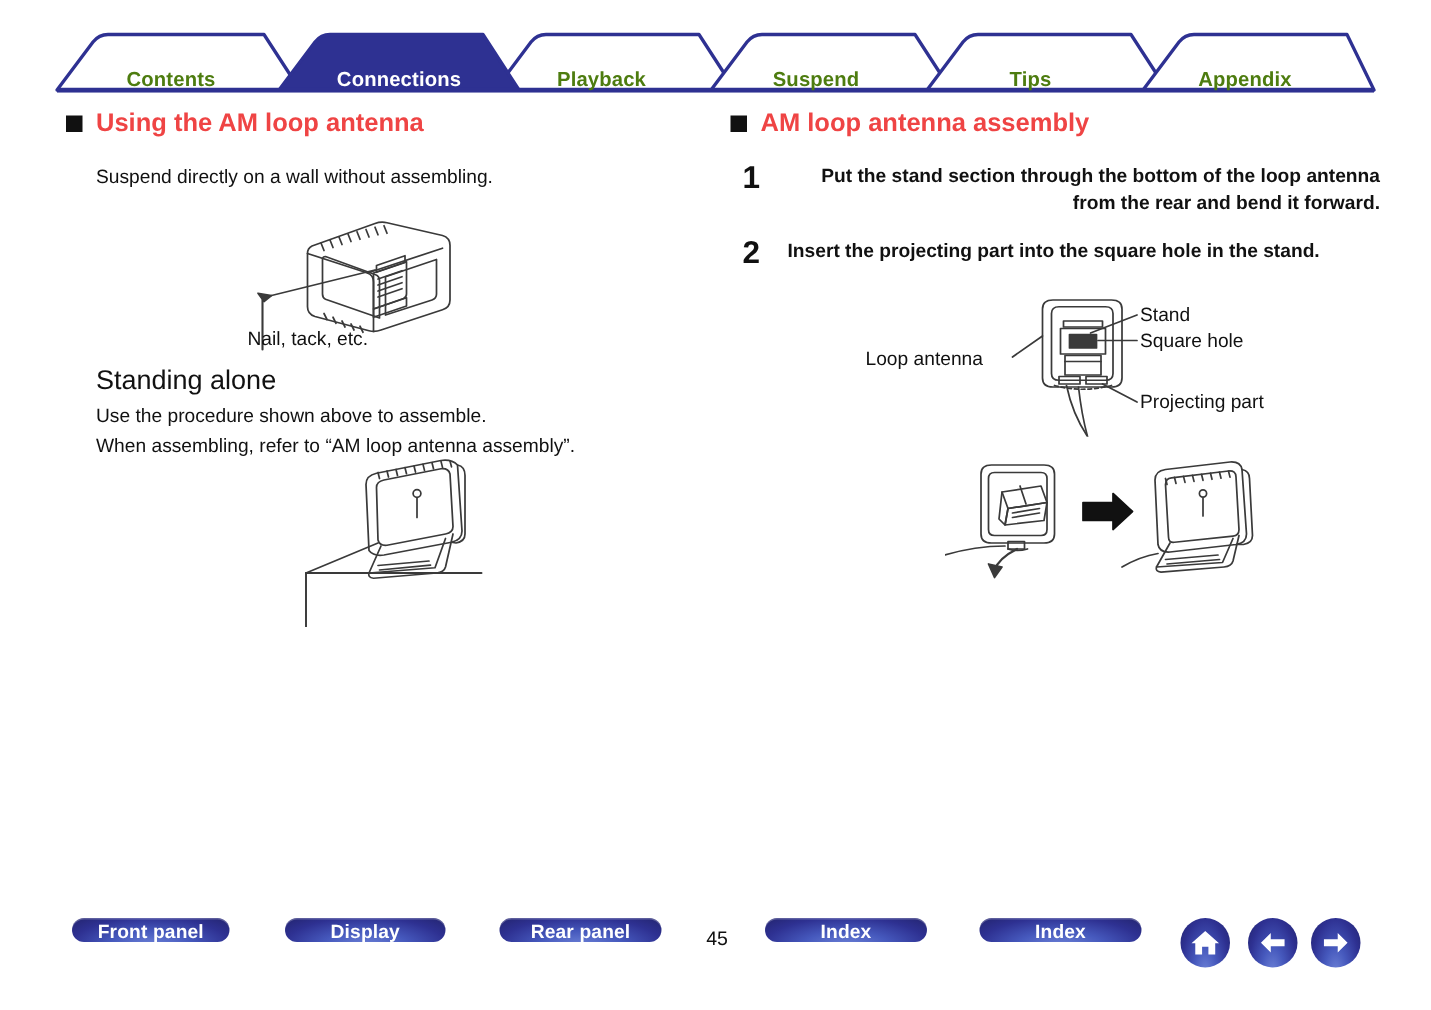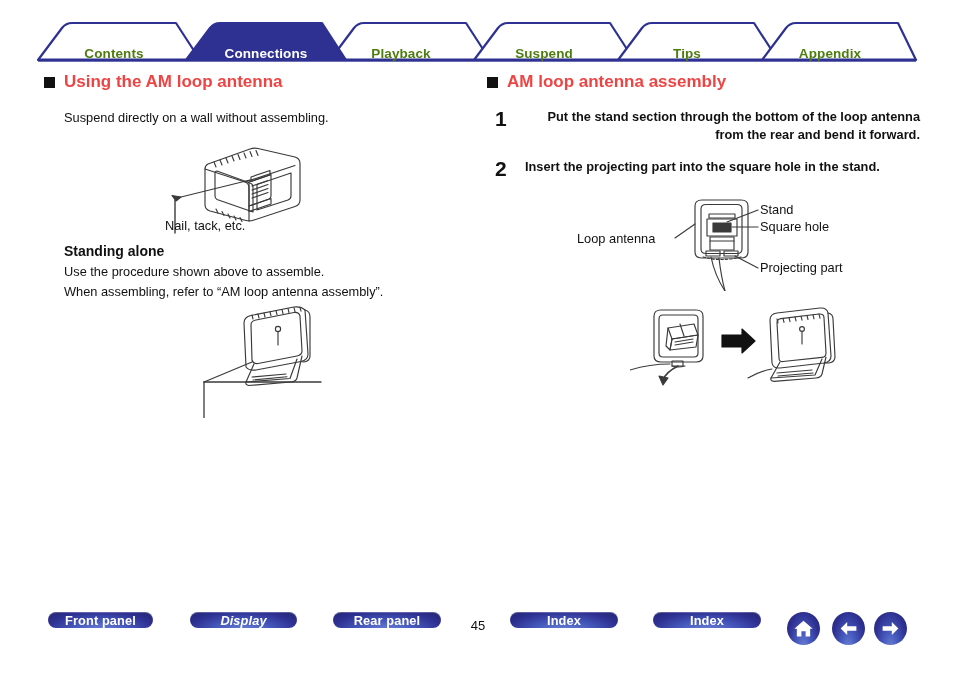--- a/index.html
+++ b/index.html
@@ -222,21 +222,21 @@
       <path d="M22,57.5 L31,59 L26,63 Z" fill="#3a3a3a" stroke="#3a3a3a"></path>
 
       <path d="M25,62 L25,95" stroke-width="1.4"></path>
     </g>
   </svg>
 </div>
 
 <div class="fig-cap" style="position:absolute; left:165px; top:218px;">Nail, tack, etc.</div>
 
 <div style="position:absolute; left:64px; top:243px; width:420px;">
-  <div style="font-size:14px; font-weight:bold; color:#111; margin-bottom:3px;">Standing alone</div>
+  <div style="font-size:18px; font-weight:normal; color:#111; margin-bottom:3px;">Standing alone</div>
   <div style="font-size:12.8px; color:#111; line-height:1.55;">Use the procedure shown above to assemble.</div>
   <div style="font-size:12.8px; color:#111; line-height:1.55;">When assembling, refer to “AM loop antenna assembly”.</div>
 </div>
 
 <div class="fig" style="left:186px; top:298px;">
   <svg width="230" height="120" viewBox="0 0 230 120">
     <g fill="none" stroke="#3a3a3a" stroke-width="1.15" stroke-linejoin="round" stroke-linecap="round">
 
       <path d="M58,25 Q58,19 65,17.5 L108,9 Q115,8 119,12 L122,56 Q122,62 115,63.5 L70,72 Q63,73 60,69 Z"></path>
 
@@ -350,21 +350,21 @@
       <path d="M147,75 L182,72 M148,78 L183,75"></path>
 
       <path d="M118,80 Q130,73 142,71"></path>
     </g>
   </svg>
 </div>
 
 <div class="bottombar">
 
   <div class="pill" style="left:48px;  width:105px;">Front panel</div>
-  <div class="pill" style="left:190px; width:107px;font-style:italic;">Display</div>
+  <div class="pill" style="left:190px; width:107px;">Display</div>
   <div class="pill" style="left:333px; width:108px;">Rear panel</div>
 
   <div class="pageno">45</div>
 
   <div class="pill" style="left:510px; width:108px;">Index</div>
   <div class="pill" style="left:653px; width:108px;">Index</div>
 
   <div class="circ" style="left:787px;">
     <svg width="21" height="21" viewBox="0 0 24 24">
       <path d="M12 3 L22.5 12.4 L19.6 12.4 L19.6 21 L14.4 21 L14.4 15 L9.6 15 L9.6 21 L4.4 21 L4.4 12.4 L1.5 12.4 Z" fill="#ffffff"></path>

